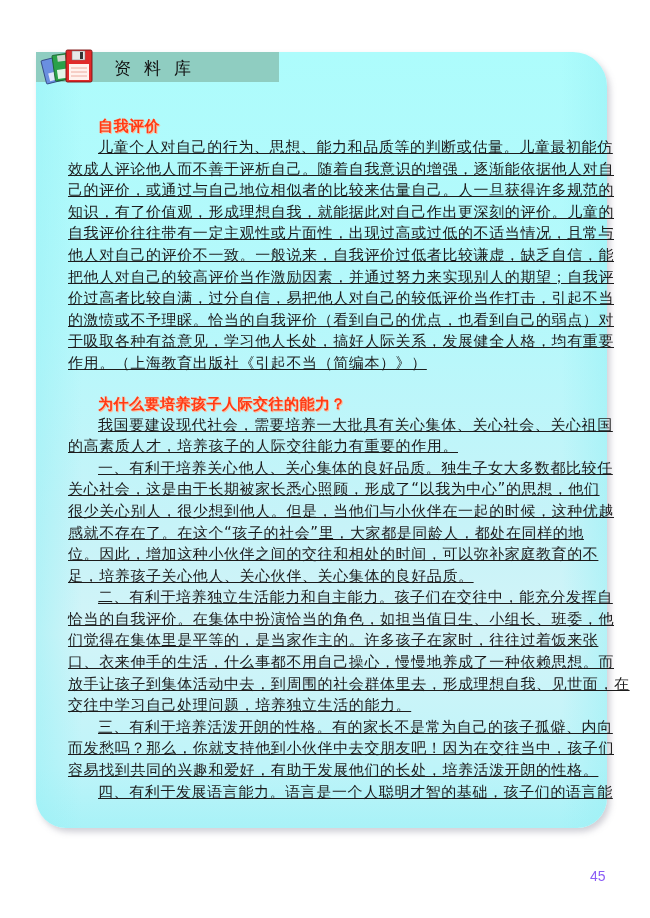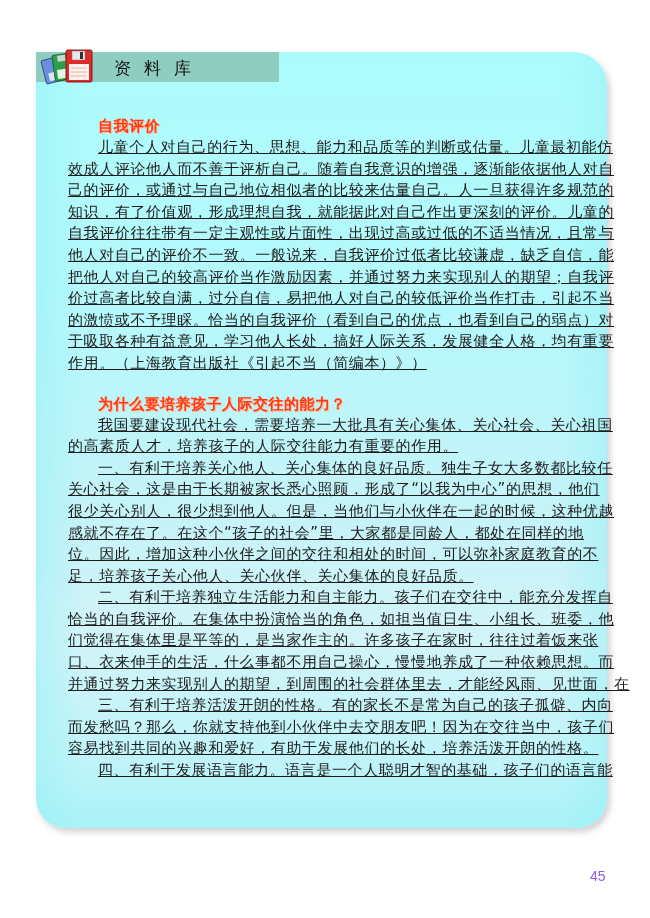--- a/index.html
+++ b/index.html
@@ -158,21 +158,22 @@
       <div class="line indent">一、有利于培养关心他人、关心集体的良好品质。独生子女大多数都比较任</div>
       <div class="line">关心社会，这是由于长期被家长悉心照顾，形成了“以我为中心”的思想，他们</div>
       <div class="line">很少关心别人，很少想到他人。但是，当他们与小伙伴在一起的时候，这种优越</div>
       <div class="line">感就不存在了。在这个“孩子的社会”里，大家都是同龄人，都处在同样的地</div>
       <div class="line">位。因此，增加这种小伙伴之间的交往和相处的时间，可以弥补家庭教育的不</div>
       <div class="line">足，培养孩子关心他人、关心伙伴、关心集体的良好品质。</div>
       <div class="line indent">二、有利于培养独立生活能力和自主能力。孩子们在交往中，能充分发挥自</div>
       <div class="line">恰当的自我评价。在集体中扮演恰当的角色，如担当值日生、小组长、班委，他</div>
       <div class="line">们觉得在集体里是平等的，是当家作主的。许多孩子在家时，往往过着饭来张</div>
       <div class="line">口、衣来伸手的生活，什么事都不用自己操心，慢慢地养成了一种依赖思想。而</div>
-      <div class="line">并通过努力来实现别人的期望，到周围的社会群体里去，才能经风雨、见世面，在</div>
+      <div class="line">放手让孩子到集体活动中去，到周围的社会群体里去，形成理想自我、见世面，在</div>
+      <div class="line">交往中学习自己处理问题，培养独立生活的能力。</div>
       <div class="line indent">三、有利于培养活泼开朗的性格。有的家长不是常为自己的孩子孤僻、内向</div>
       <div class="line">而发愁吗？那么，你就支持他到小伙伴中去交朋友吧！因为在交往当中，孩子们</div>
       <div class="line">容易找到共同的兴趣和爱好，有助于发展他们的长处，培养活泼开朗的性格。</div>
       <div class="line indent">四、有利于发展语言能力。语言是一个人聪明才智的基础，孩子们的语言能</div>
     </div>
 </div>
 
 <div class="page-number">45</div>
 
 </body></html>

